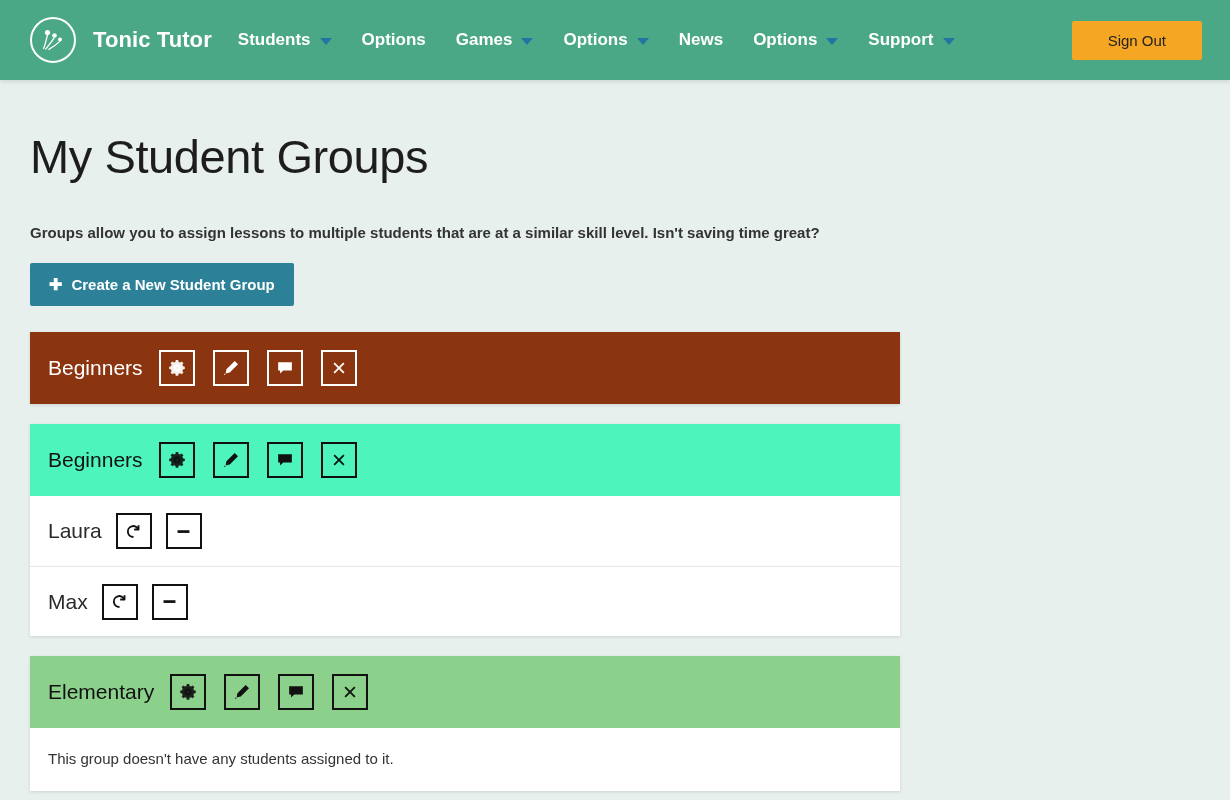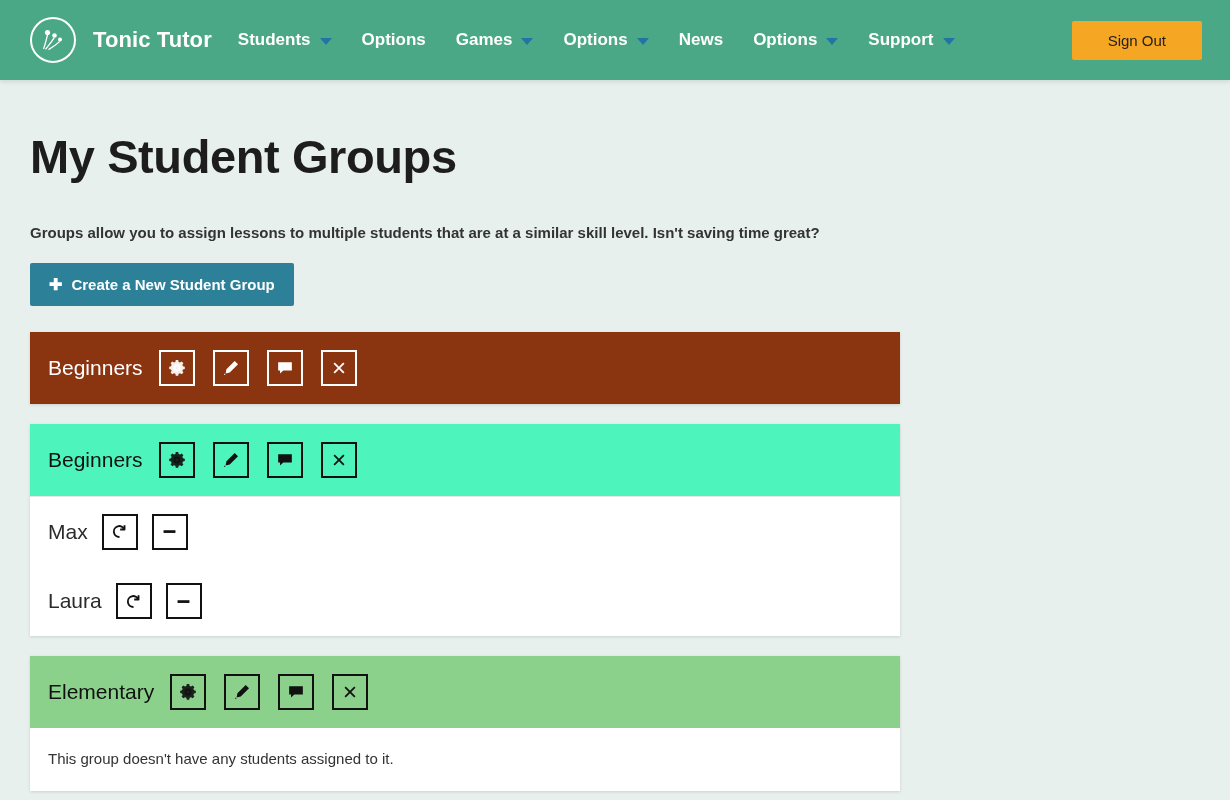--- a/index.html
+++ b/index.html
@@ -101,21 +101,21 @@
     white-space: nowrap;
   }
 
   
   .page {
     padding: 0 30px;
   }
 
   .page-title {
     font-size: 47px;
-    font-weight: bold;
+    font-weight: normal;
     color: #1d1d1d;
     letter-spacing: -0.4px;
     margin-top: 52px;
     line-height: 1.05;
   }
 
   .page-desc {
     font-size: 15px;
     color: #333333;
     margin-top: 43px;
@@ -347,48 +347,48 @@
               <path d="M2.4 3.6h15.2v9.2H8.1l-3.6 3.3v-3.3H2.4z"></path>
             </svg>
           </button>
           <button class="icon-btn">
             <svg width="18" height="18" viewBox="0 0 20 20" fill="currentColor" aria-hidden="true">
               <path d="M16.1 5.3l-1.4-1.4L10 8.6 5.3 3.9 3.9 5.3 8.6 10l-4.7 4.7 1.4 1.4L10 11.4l4.7 4.7 1.4-1.4L11.4 10z"></path>
             </svg>
           </button>
         </div>
       </div>
+      <div class="student-row first">
+        <span class="student-name">Laura</span>
+        <button class="icon-btn">
+          <svg width="17" height="17" viewBox="0 0 20 20" fill="none" stroke="currentColor" stroke-width="2.2" aria-hidden="true">
+            <path d="M15.6 7.4A6.4 6.4 0 1010 16.4"></path>
+            <path d="M15.9 2.6v5.1h-5.1" stroke-linejoin="round"></path>
+          </svg>
+        </button>
+        <button class="icon-btn">
+          <svg width="17" height="17" viewBox="0 0 20 20" fill="currentColor" aria-hidden="true">
+            <rect x="3" y="8.5" width="14" height="3.2"></rect>
+          </svg>
+        </button>
+      </div>
       <div class="student-row">
         <span class="student-name">Max</span>
         <button class="icon-btn">
           <svg width="17" height="17" viewBox="0 0 20 20" fill="none" stroke="currentColor" stroke-width="2.2" aria-hidden="true">
             <path d="M15.6 7.4A6.4 6.4 0 1010 16.4"></path>
             <path d="M15.9 2.6v5.1h-5.1" stroke-linejoin="round"></path>
           </svg>
         </button>
         <button class="icon-btn">
           <svg width="17" height="17" viewBox="0 0 20 20" fill="currentColor" aria-hidden="true">
             <rect x="3" y="8.5" width="14" height="3.2"></rect>
           </svg>
         </button>
       </div>
-      <div class="student-row first">
-        <span class="student-name">Laura</span>
-        <button class="icon-btn">
-          <svg width="17" height="17" viewBox="0 0 20 20" fill="none" stroke="currentColor" stroke-width="2.2" aria-hidden="true">
-            <path d="M15.6 7.4A6.4 6.4 0 1010 16.4"></path>
-            <path d="M15.9 2.6v5.1h-5.1" stroke-linejoin="round"></path>
-          </svg>
-        </button>
-        <button class="icon-btn">
-          <svg width="17" height="17" viewBox="0 0 20 20" fill="currentColor" aria-hidden="true">
-            <rect x="3" y="8.5" width="14" height="3.2"></rect>
-          </svg>
-        </button>
-      </div>
     </div>
 
     <div class="group-panel">
       <div class="group-header hdr-dark-text" style="background:#8bd18b;">
         <span class="group-name">Elementary</span>
         <div class="icon-row">
           <button class="icon-btn">
             <svg width="18" height="18" viewBox="0 0 20 20" fill="currentColor" aria-hidden="true">
               <path d="M10 6.2a3.8 3.8 0 100 7.6 3.8 3.8 0 000-7.6zm0 5.6a1.8 1.8 0 110-3.6 1.8 1.8 0 010 3.6z"></path>
               <path d="M11.35 1.2h-2.7l-.45 2.05a6.7 6.7 0 00-1.6.66L4.78 2.74 2.87 4.65l1.17 1.82a6.7 6.7 0 00-.66 1.6L1.33 8.52v2.7l2.05.45c.16.56.38 1.1.66 1.6L2.87 15.1l1.91 1.91 1.82-1.17c.5.28 1.04.5 1.6.66l.45 2.05h2.7l.45-2.05c.56-.16 1.1-.38 1.6-.66l1.82 1.17 1.91-1.91-1.17-1.82c.28-.5.5-1.04.66-1.6l2.05-.45v-2.7l-2.05-.45a6.7 6.7 0 00-.66-1.6l1.17-1.82-1.91-1.91-1.82 1.17a6.7 6.7 0 00-1.6-.66L11.35 1.2z" opacity="0.92"></path>

